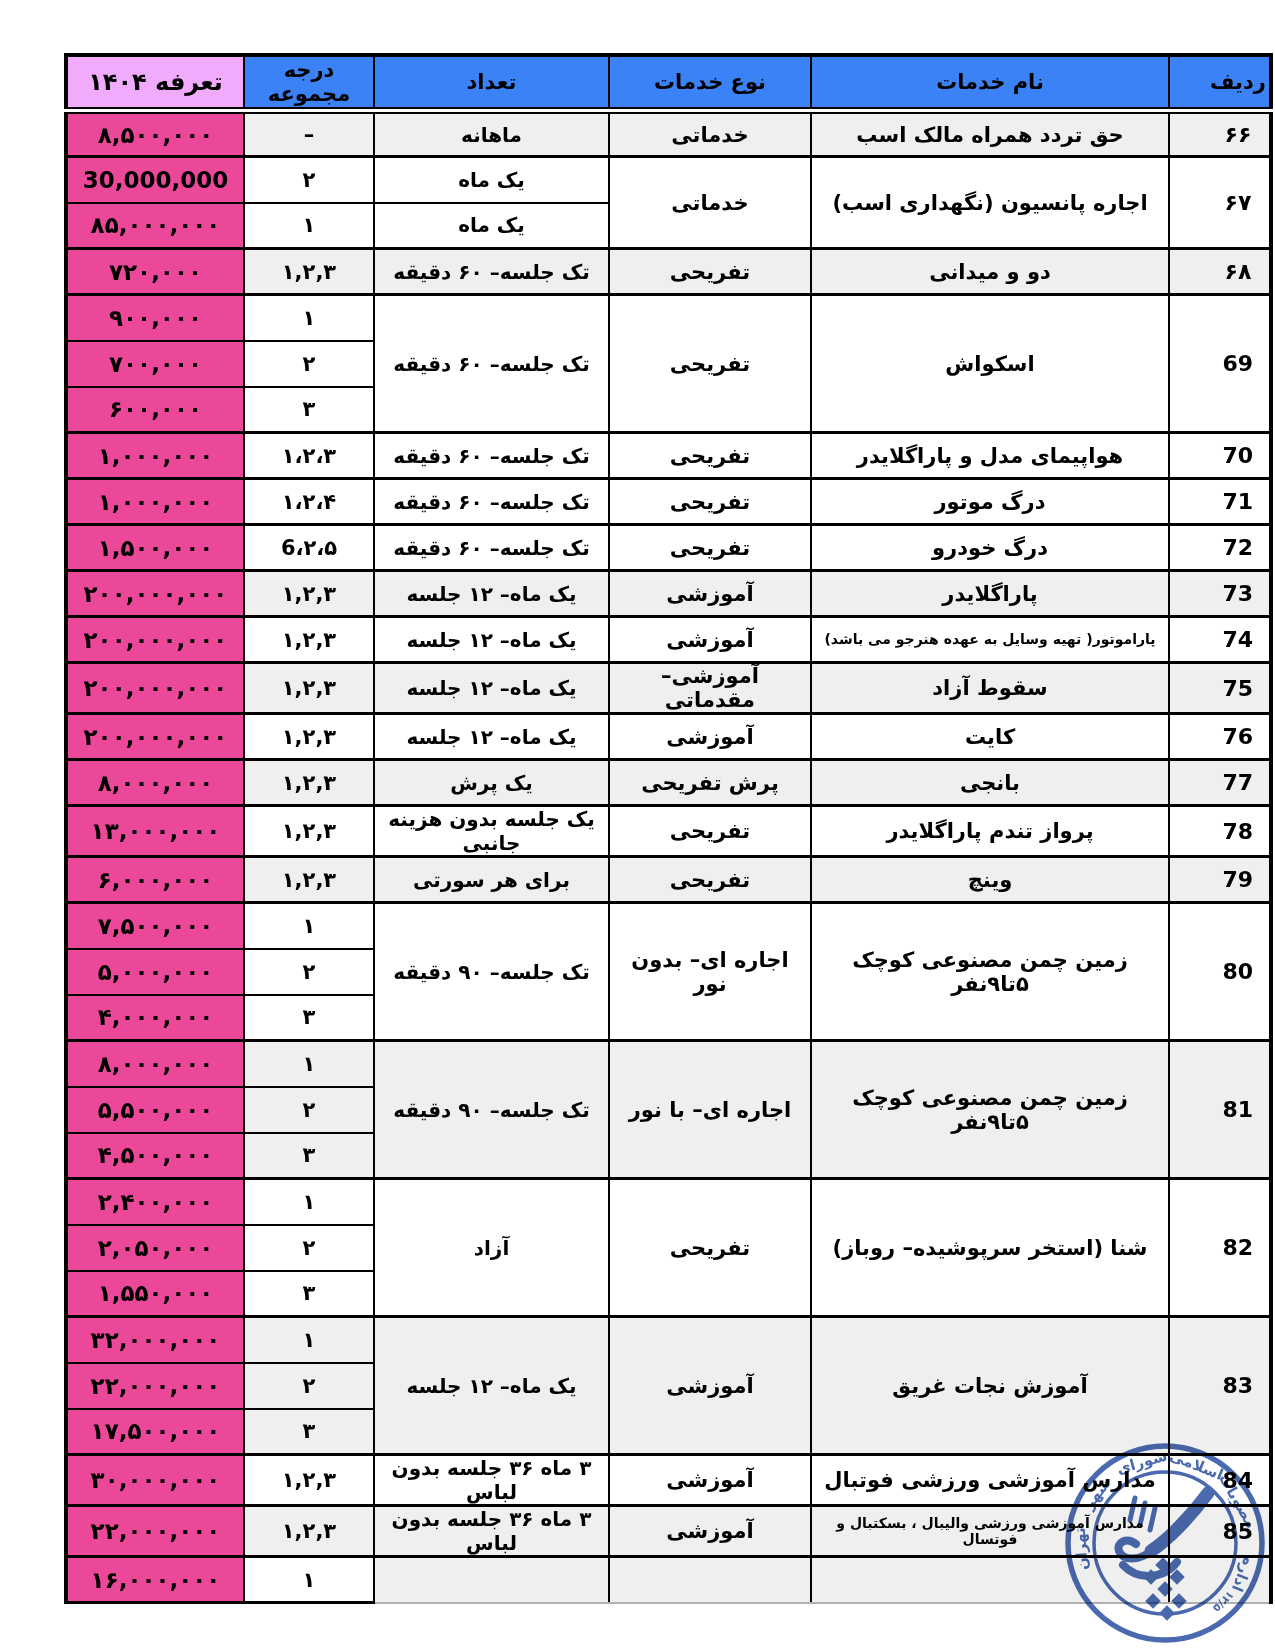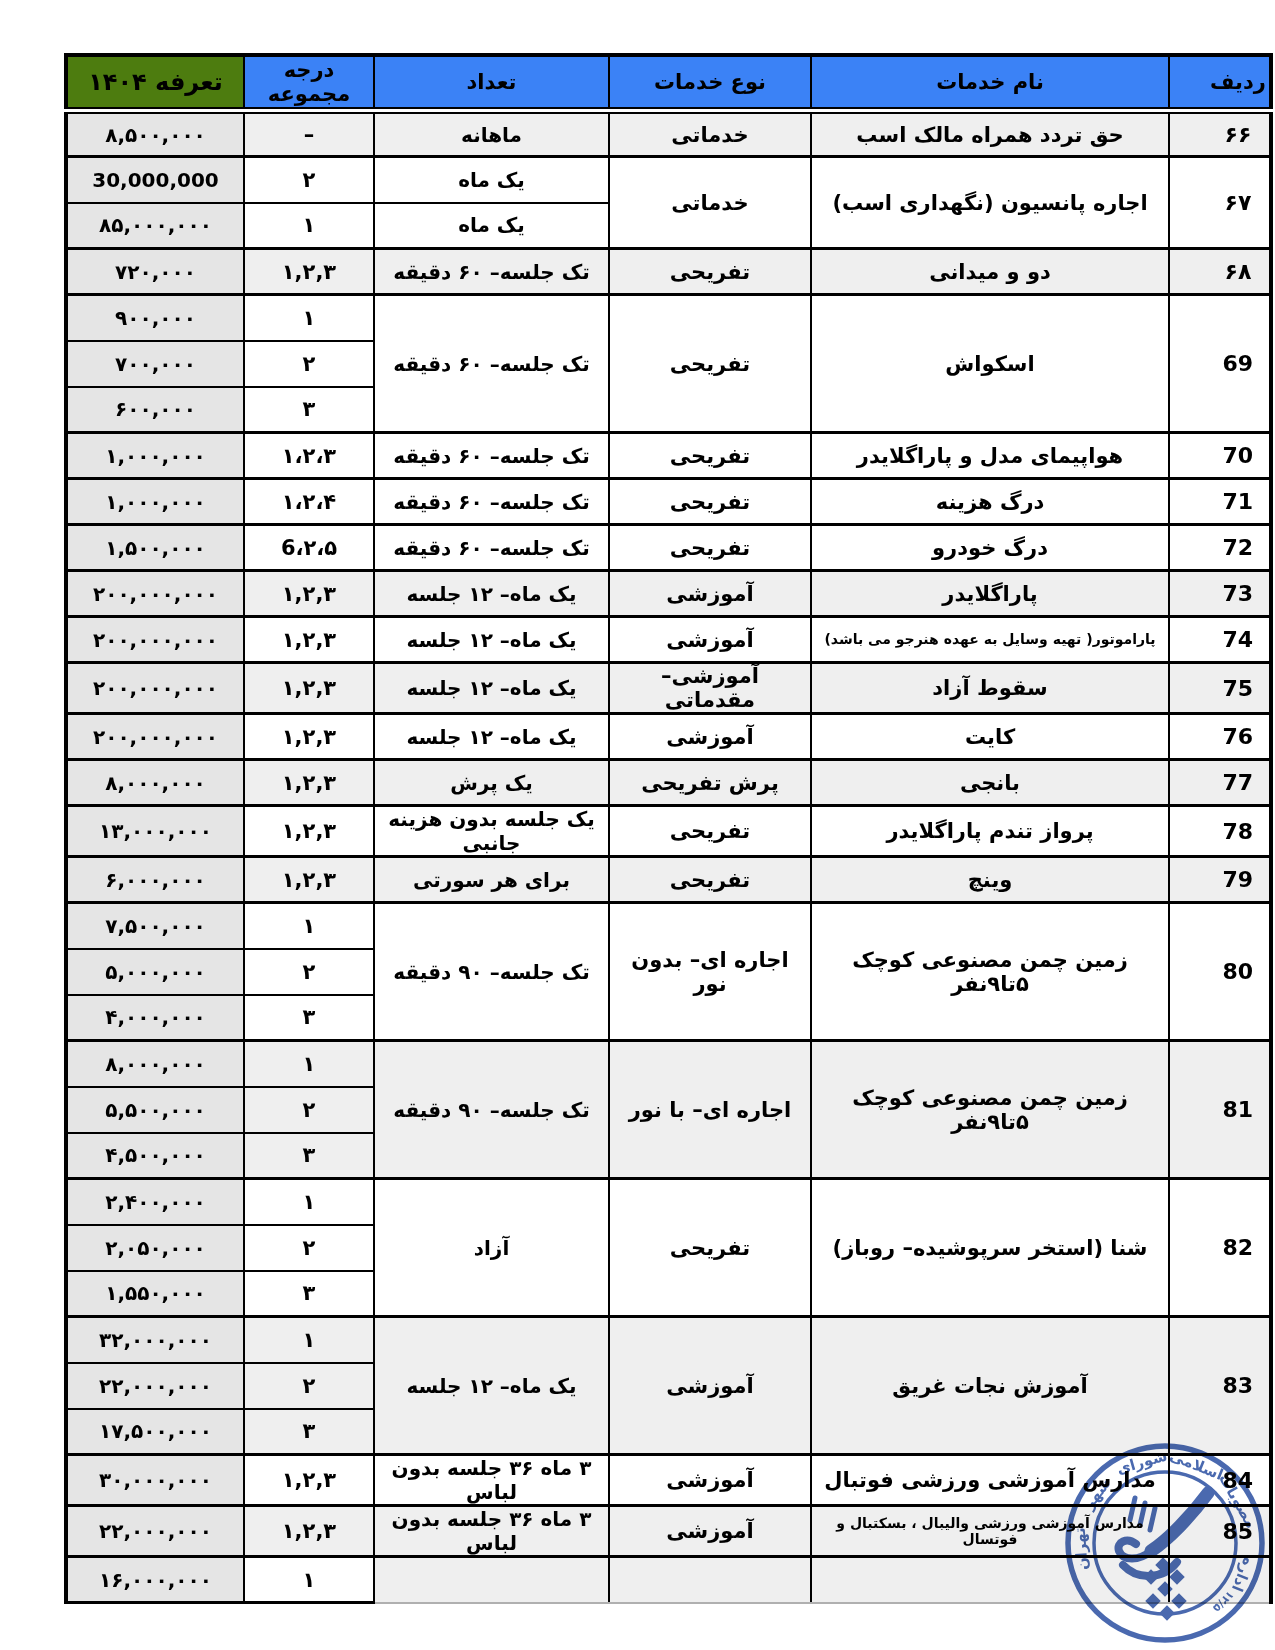--- a/index.html
+++ b/index.html
@@ -11,26 +11,26 @@
     position:absolute;top:53px;left:64px;border-collapse:collapse;table-layout:fixed;
   }
   th,td{
     border:2px solid #000;text-align:center;vertical-align:middle;
     font-weight:bold;padding:0 3px;overflow:hidden;color:#000;
   }
   thead th{
     height:50px;background:#3b82f6;font-size:21px;
     border-top:4px solid #000;border-bottom:7px double #000;
   }
-  thead th.col-tariff{background:#4d7c0f;font-size:24px;}
+  thead th.col-tariff{background:#f0abfc;font-size:24px;}
   tbody tr{height:46px;}
   tr.gstart td{border-top:3px solid #000;}
   td.col-tariff,th.col-tariff{border-left:4px solid #000;}
   td.col-row,th.col-row{border-right:4px solid #000;padding-left:40px;}
-  td.tariff{background:#e5e5e5;font-size:20px;}
+  td.tariff{background:#ec4899;font-size:23px;}
   td.num{font-size:22px;text-align:center;}
   td.name{font-size:21px;}
   td.name.small{font-size:14px;line-height:1.15;}
   td.type{font-size:21px;}
   td.count{font-size:20px;}
   td.grade{font-size:21px;background:#ffffff;}
   td{background:#ffffff;}
   td.shade{background:#efefef;}
   tr.lastrow td{border-bottom:2px solid #b0b0b0;}
   tr.lastrow td.tariff,tr.lastrow td.grade{border-bottom:3px solid #000;}
@@ -111,21 +111,21 @@
       <tr class="gstart">
         <td class="col-row num">70</td>
         <td class="col-name name">هواپیمای مدل و پاراگلایدر</td>
         <td class="col-type type">تفریحی</td>
         <td class="col-count count">تک جلسه– ۶۰ دقیقه</td>
         <td class="col-grade grade">۱،۲،۳</td>
         <td class="col-tariff tariff">۱,۰۰۰,۰۰۰</td>
       </tr>
       <tr class="gstart">
         <td class="col-row num">71</td>
-        <td class="col-name name">درگ هزینه</td>
+        <td class="col-name name">درگ موتور</td>
         <td class="col-type type">تفریحی</td>
         <td class="col-count count">تک جلسه– ۶۰ دقیقه</td>
         <td class="col-grade grade">۱،۲،۴</td>
         <td class="col-tariff tariff">۱,۰۰۰,۰۰۰</td>
       </tr>
       <tr class="gstart">
         <td class="col-row num">72</td>
         <td class="col-name name">درگ خودرو</td>
         <td class="col-type type">تفریحی</td>
         <td class="col-count count">تک جلسه– ۶۰ دقیقه</td>

